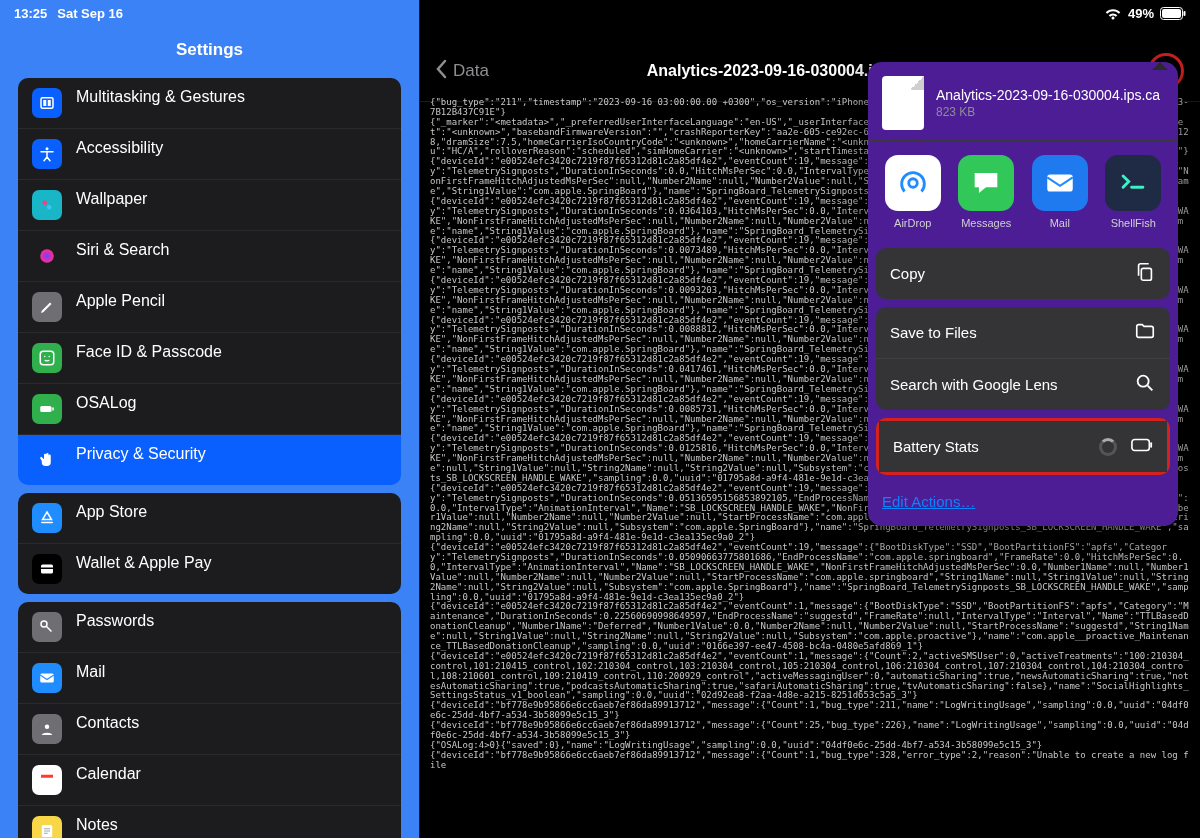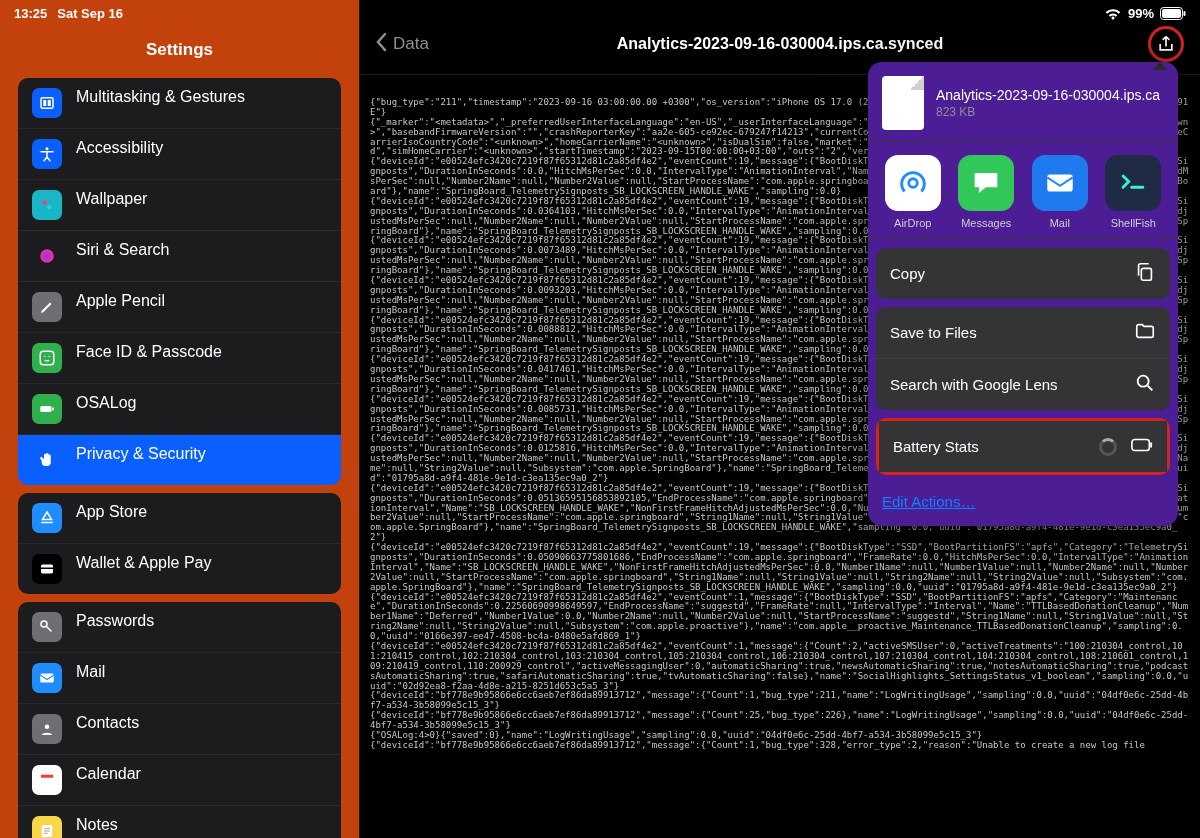--- a/index.html
+++ b/index.html
@@ -14,38 +14,38 @@
     position: absolute; top: 0; left: 0; right: 0; height: 26px;
     display: flex; align-items: center; justify-content: space-between;
     padding: 12px 14px; font-size: 13px; font-weight: 600; color: #fff;
     z-index: 20;
   }
   .status-left { display: flex; gap: 10px; }
   .status-right { display: flex; align-items: center; gap: 6px; }
   .wifi-icon, .battery-icon-sb { display:inline-flex; }
   
   .columns { position:absolute; top:0; left:0; right:0; bottom:0; display:flex; }
-  .settings-pane { width: 360px; background:#c2410c; border-right:1px solid #1a1a1a; padding-top:26px; }
+  .settings-pane { width: 420px; background:#3b82f6; border-right:1px solid #1a1a1a; padding-top:26px; }
   .settings-title { text-align:center; font-size:17px; font-weight:600; padding:14px 0 10px; }
   .section { margin: 8px 18px; border-radius:10px; overflow:hidden; }
   .row {
     display:flex; align-items:flex-start; gap:14px;
     padding:10px 14px; background:#1c1c1e; border-top:1px solid #2a2a2c;
     font-size:16px; cursor:pointer;
   }
   .row:first-child { border-top:none; }
   .row.selected { background:#0a60ff; }
   .icon-tile {
     width:30px; height:30px; border-radius:7px; display:flex;
     align-items:center; justify-content:center; flex-shrink:0;
   }
   .icon-tile svg { width:18px; height:18px; fill:#fff; }
   .row-label { color:#fff; }
   
-  .data-pane { flex:1; position:relative; padding-top:14px; }
+  .data-pane { flex:1; position:relative; padding-top:41px; }
   .data-header {
     display:flex; align-items:center; justify-content:space-between;
     padding:12px 16px; border-bottom:1px solid #1a1a1a;
   }
   .back-btn { display:flex; align-items:center; gap:5px; color:#8e8e93; font-size:17px; cursor:pointer; }
   .data-title { font-size:16px; font-weight:600; position:absolute; left:50%; transform:translateX(-50%); }
   .share-btn-wrap {
     width:36px; height:36px; border:3px solid #d6221f; border-radius:50%;
     display:flex; align-items:center; justify-content:center; cursor:pointer;
   }
@@ -109,21 +109,21 @@
   <div class="status-left">
     <span>13:25</span>
     <span>Sat Sep 16</span>
   </div>
   <div class="status-right">
     <span class="wifi-icon">
       <svg width="18" height="13" viewBox="0 0 18 13">
           <path fill="#fff" d="M9 12.5a1.5 1.5 0 1 0 0-3 1.5 1.5 0 0 0 0 3zm4.3-4.2a6 6 0 0 0-8.6 0l1.5 1.5a4 4 0 0 1 5.6 0l1.5-1.5zm3-3a10 10 0 0 0-14.6 0l1.5 1.5a8 8 0 0 1 11.6 0l1.5-1.5z"></path>
         </svg>
     </span>
-    <span>99%</span>
+    <span>49%</span>
     <span class="battery-icon-sb">
       <svg width="26" height="13" viewBox="0 0 26 13">
           <rect x="0.5" y="0.5" width="22" height="12" rx="3" fill="none" stroke="#fff"></rect>
           <rect x="2" y="2" width="19" height="9" rx="2" fill="#fff"></rect>
           <rect x="23.5" y="4" width="2" height="5" rx="1" fill="#fff"></rect>
         </svg>
     </span>
   </div>
 </div>
 

